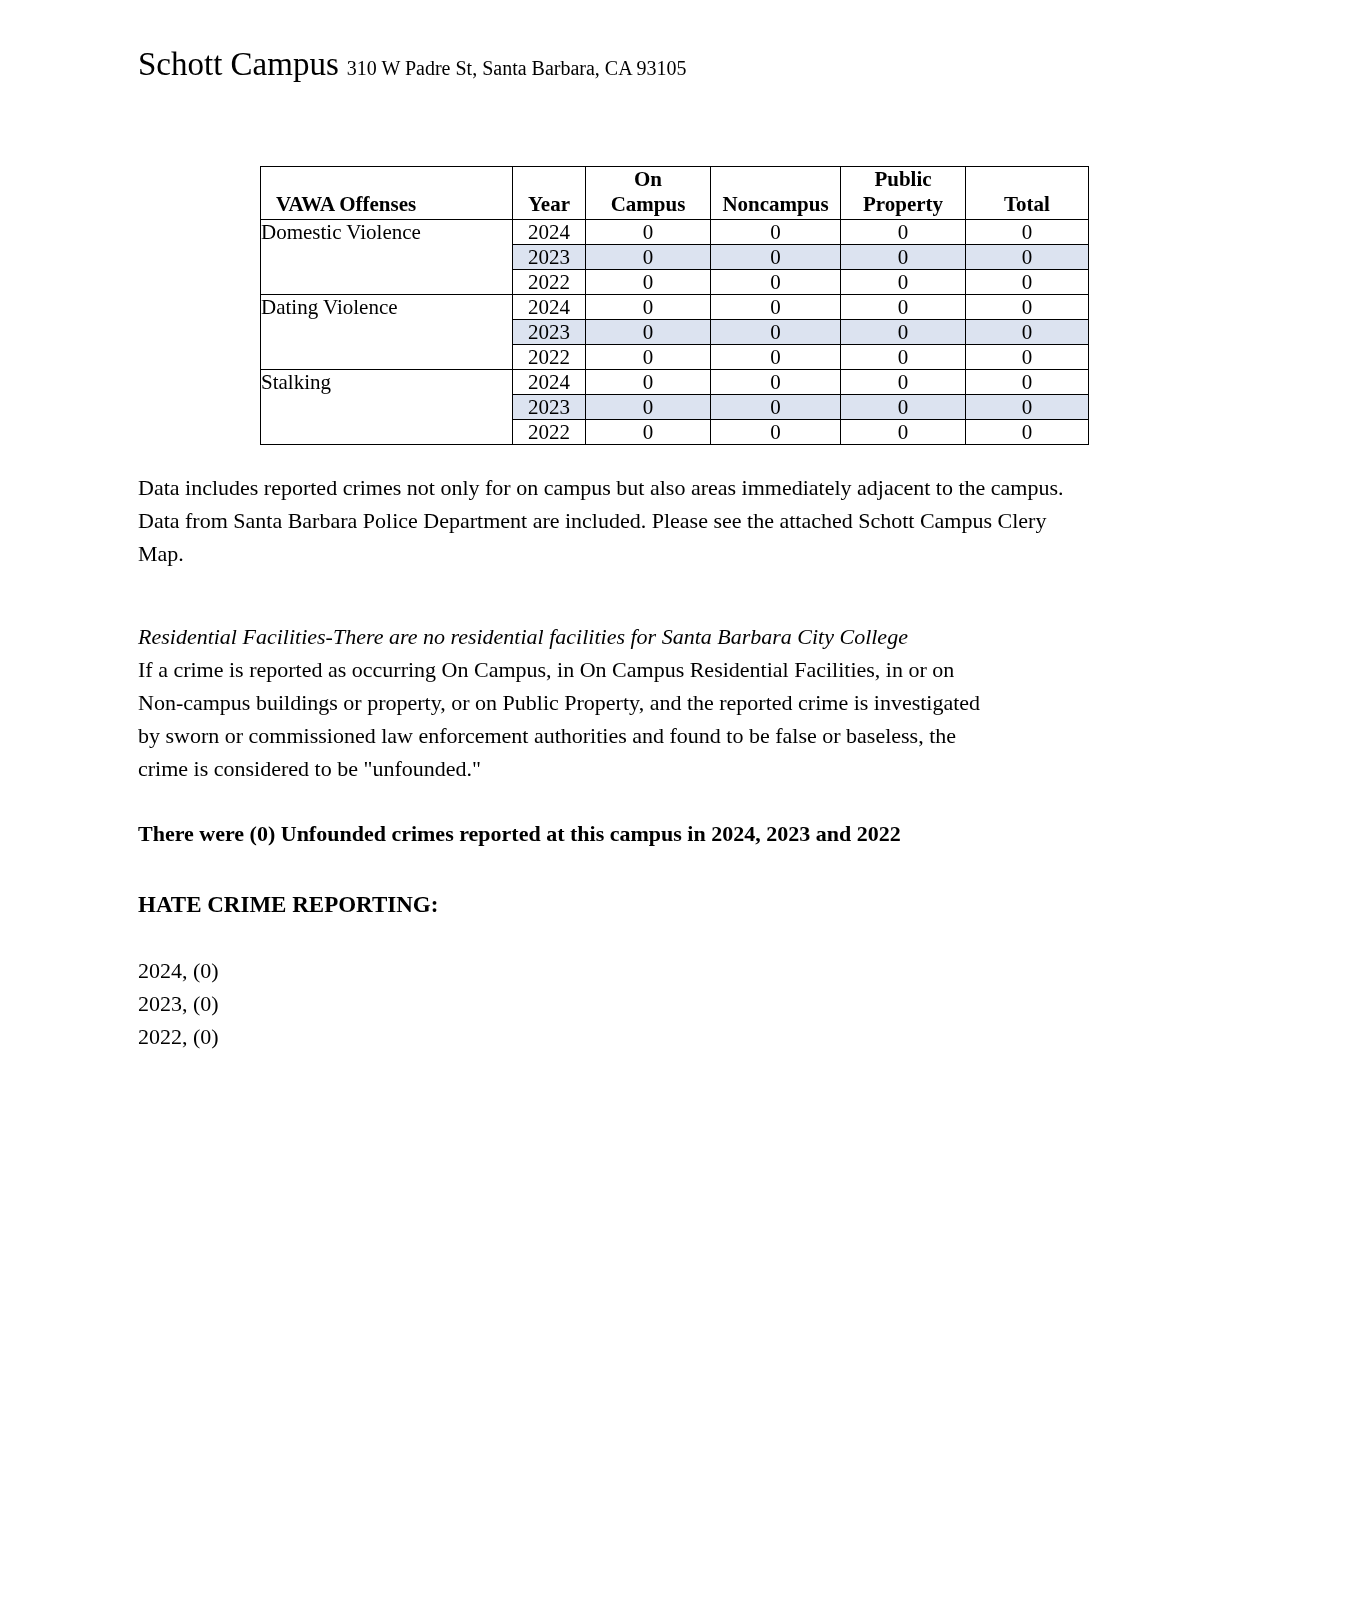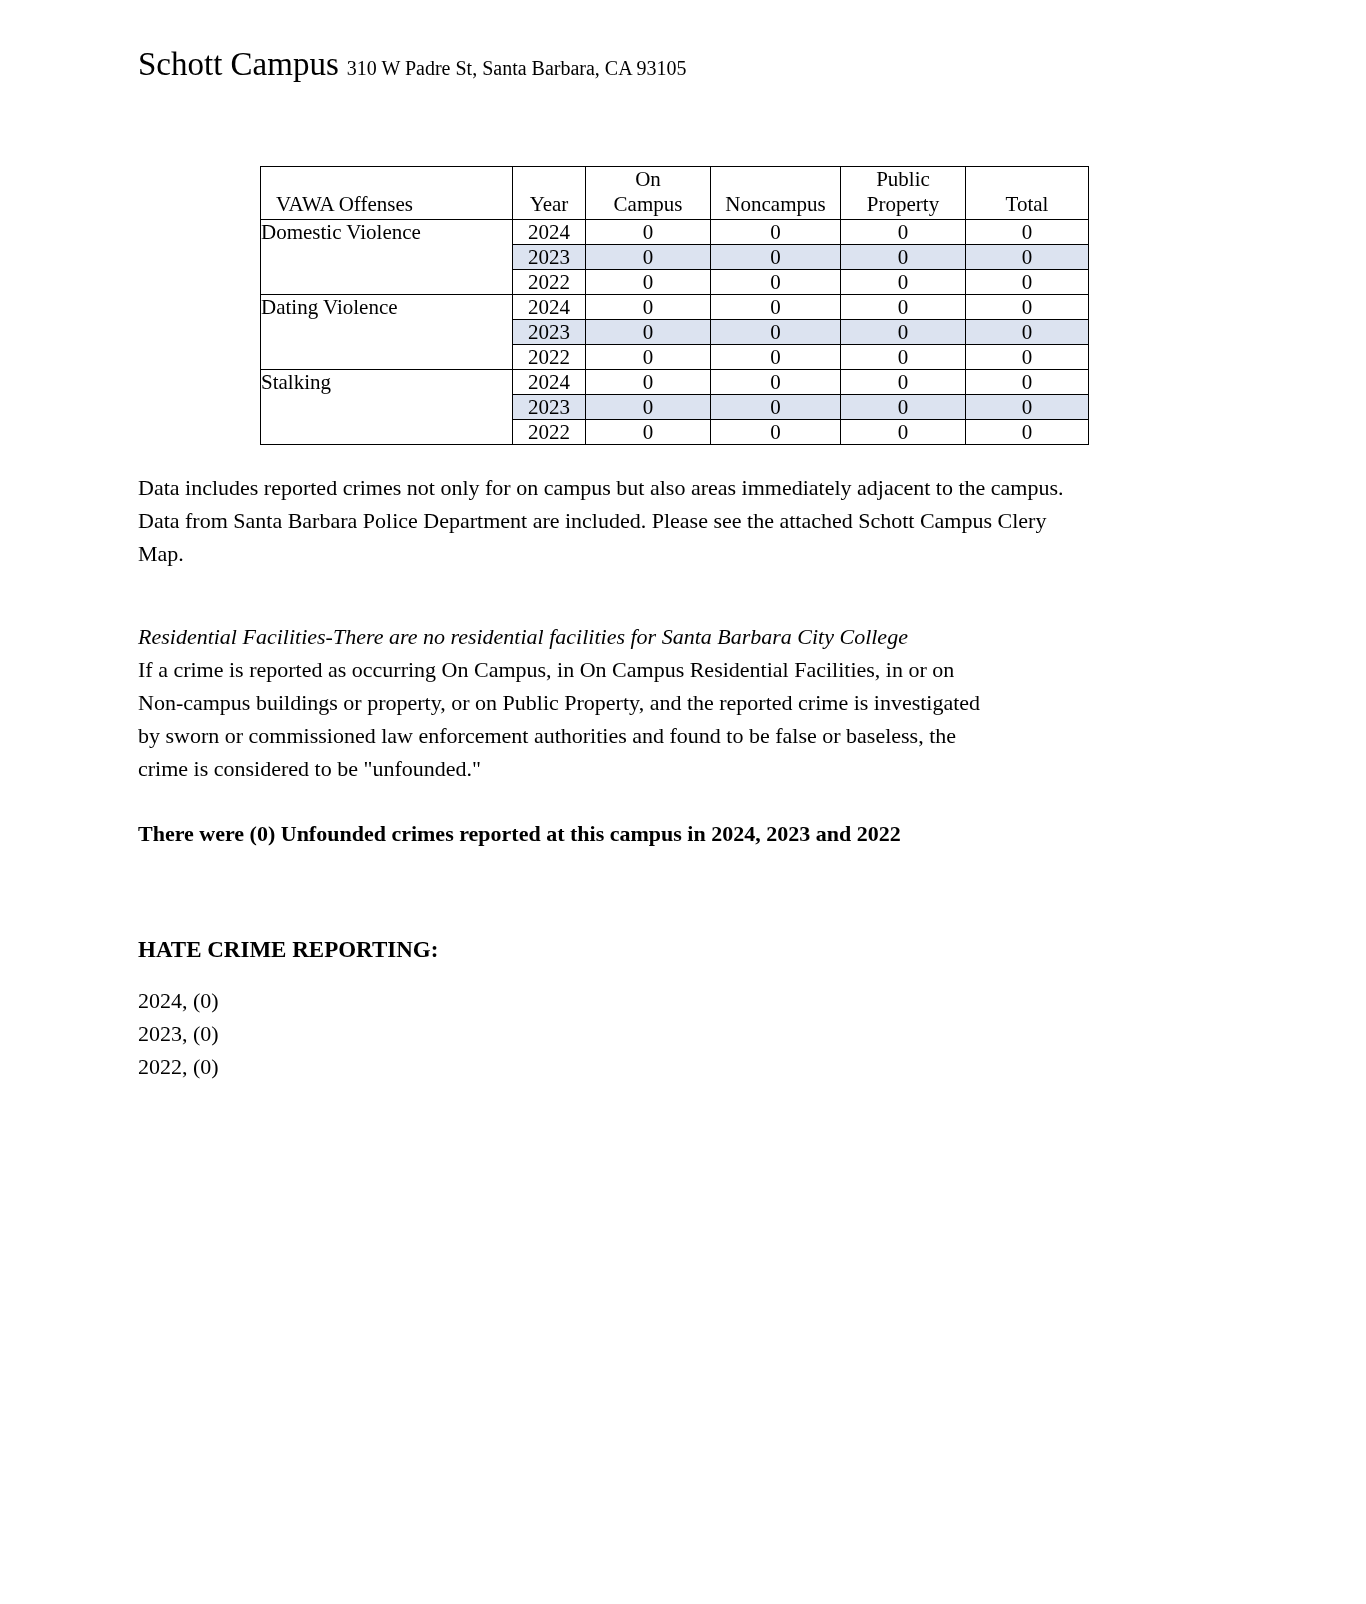--- a/index.html
+++ b/index.html
@@ -27,21 +27,21 @@
     font-size: 21px;
   }
   table.vawa th, table.vawa td {
     border: 1px solid #000;
     padding: 0;
     overflow: hidden;
   }
   table.vawa thead th {
     height: 51px;
     vertical-align: bottom;
-    font-weight: normal;
+    font-weight: bold;
     text-align: center;
     white-space: pre-line;
     line-height: 25px;
     padding-bottom: 2px;
   }
   table.vawa thead th.col-offense { text-align: left; padding-left: 15px; }
   table.vawa tbody td {
     height: 24px;
     line-height: 24px;
     text-align: center;
@@ -65,22 +65,22 @@
   .heading {
     margin: 0;
     font-size: 23px;
     font-weight: bold;
     line-height: 33px;
   }
   .h-unfounded { margin-top: 31px; }
   .p-unfounded { margin-top: 0; }
   .p-institutions { margin-top: 31px; }
   .p-statement { margin-top: 32px; font-weight: bold; }
-  .h-hate { margin-top: 83px; }
-  .years { margin-top: 18px; font-size: 22px; line-height: 33px; }
+  .h-hate { margin-top: 38px; }
+  .years { margin-top: 33px; font-size: 22px; line-height: 33px; }
 </style>
 </head>
 <body>
 
 <div class="page">
 
   <div class="title-line">
     <span class="campus-name">Schott Campus</span><span class="campus-address">310 W Padre St, Santa Barbara, CA 93105</span>
   </div>
 

